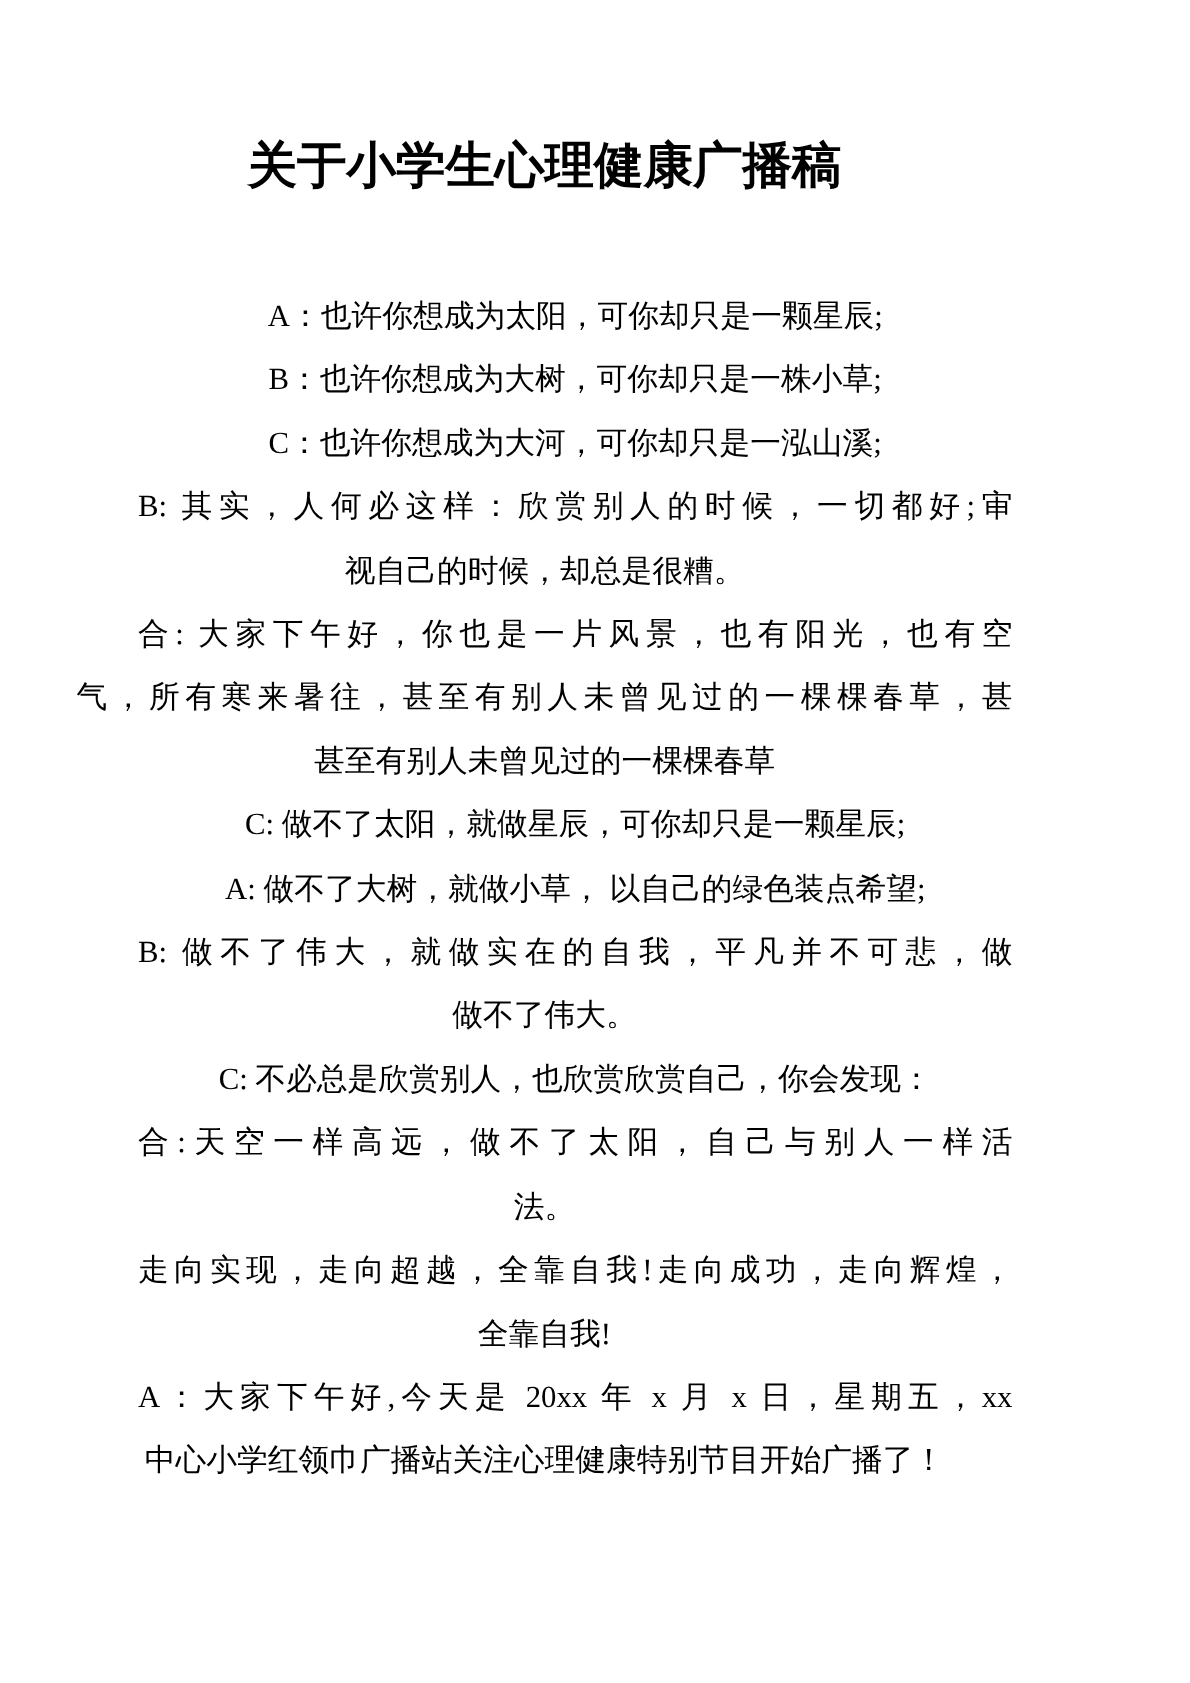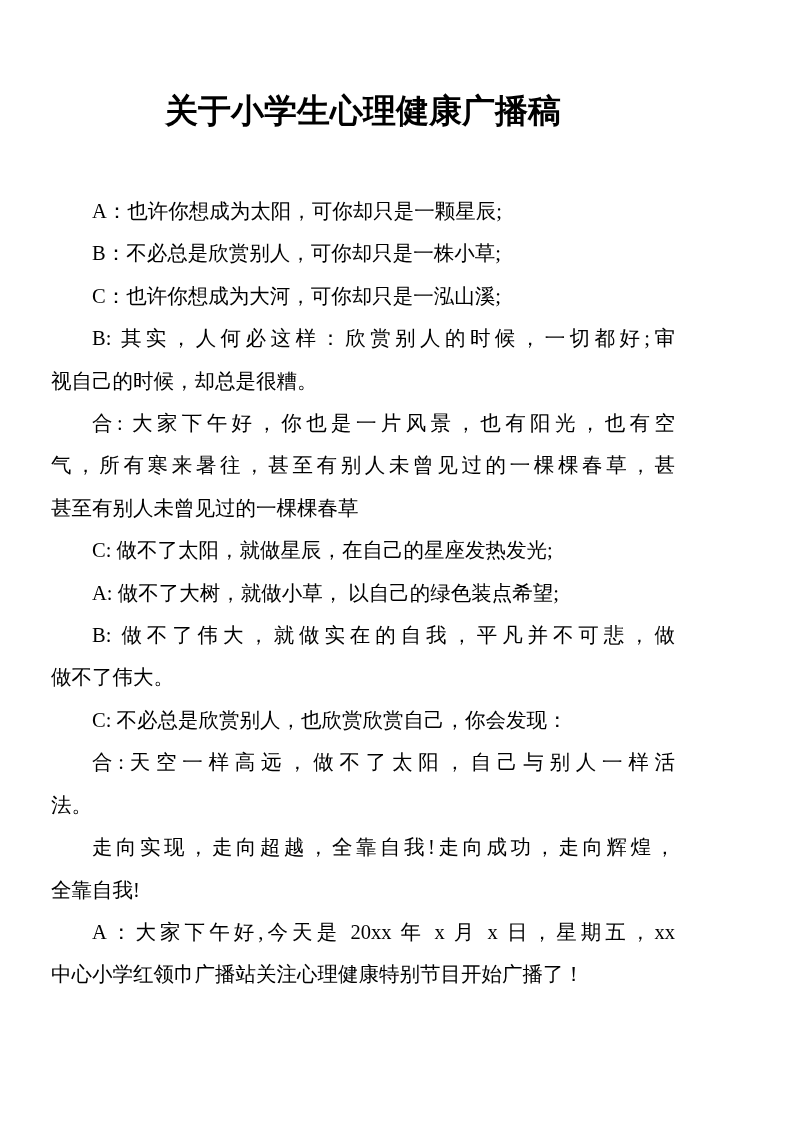--- a/index.html
+++ b/index.html
@@ -24,21 +24,21 @@
     line-height: 43px;
     font-weight: bold;
     text-align: center;
     white-space: nowrap;
   }
   .para { margin: 0; padding: 0; }
   .line {
     display: block;
     font-size: 20.5px;
     line-height: 42.4px;
-    text-align: left;
+    text-align: center;
     text-justify: inter-character;
   }
   .line.first { text-indent: 2em; }
   .line.stretch {
     text-align: justify;
     text-align-last: justify;
   }
 </style>
 </head>
 <body>
@@ -47,41 +47,41 @@
 
   <h1 class="doc-title">关于小学生心理健康广播稿</h1>
 
   <div>
 
     <p class="para">
       <span class="line first">A：也许你想成为太阳，可你却只是一颗星辰;</span>
     </p>
 
     <p class="para">
-      <span class="line first">B：不必总是欣赏别人，可你却只是一株小草;</span>
+      <span class="line first">B：也许你想成为大树，可你却只是一株小草;</span>
     </p>
 
     <p class="para">
       <span class="line first">C：也许你想成为大河，可你却只是一泓山溪;</span>
     </p>
 
 
     <p class="para">
       <span class="line first stretch">B: 其实，人何必这样：欣赏别人的时候，一切都好;审</span>
       <span class="line">视自己的时候，却总是很糟。</span>
     </p>
 
     <p class="para">
       <span class="line first stretch">合: 大家下午好，你也是一片风景，也有阳光，也有空</span>
       <span class="line stretch">气，所有寒来暑往，甚至有别人未曾见过的一棵棵春草，甚</span>
       <span class="line">甚至有别人未曾见过的一棵棵春草</span>
     </p>
 
     <p class="para">
-      <span class="line first">C: 做不了太阳，就做星辰，在自己的星座发热发光;</span>
+      <span class="line first">C: 做不了太阳，就做星辰，可你却只是一颗星辰;</span>
     </p>
 
     <p class="para">
       <span class="line first">A: 做不了大树，就做小草， 以自己的绿色装点希望;</span>
     </p>
 
     <p class="para">
       <span class="line first stretch">B: 做不了伟大，就做实在的自我，平凡并不可悲，做</span>
       <span class="line">做不了伟大。</span>
     </p>

